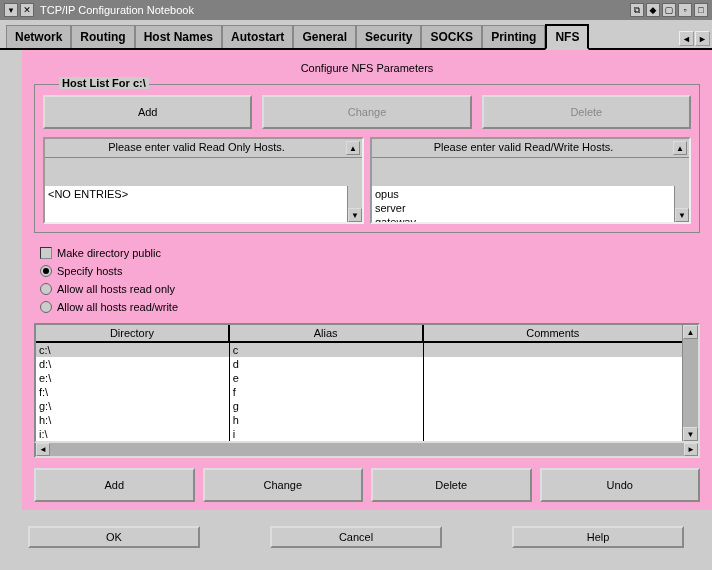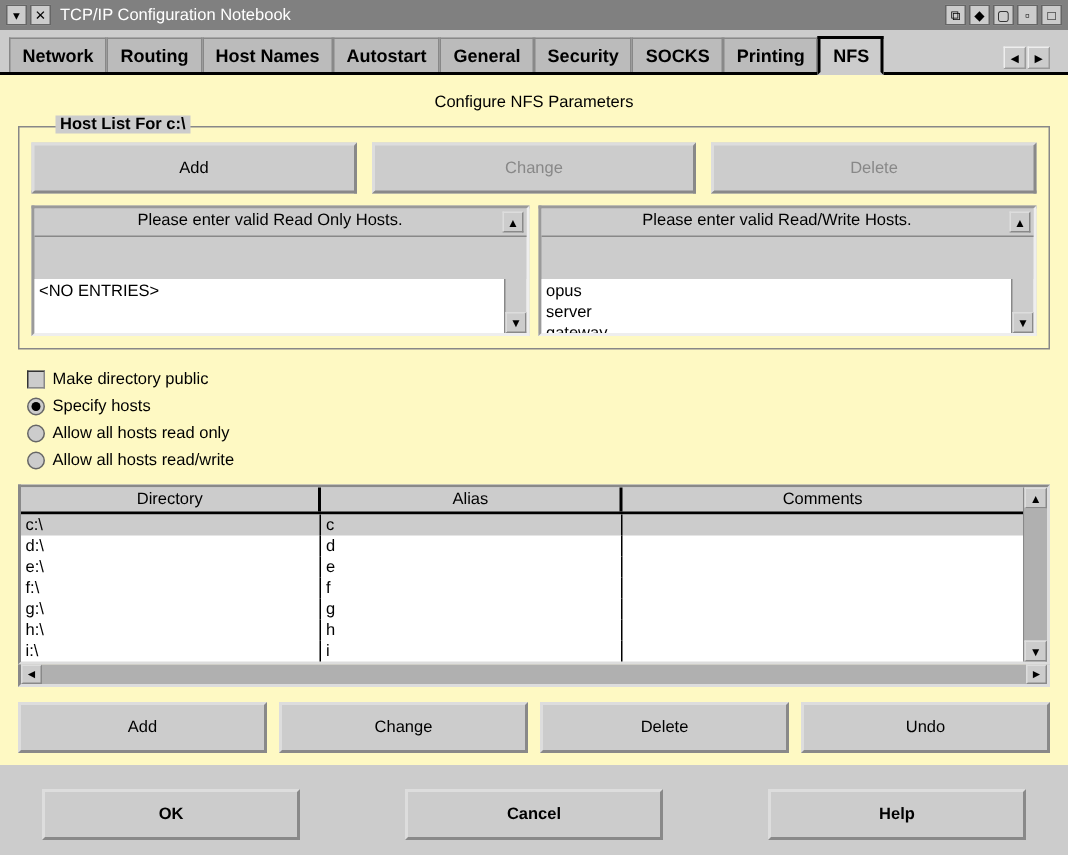--- a/index.html
+++ b/index.html
@@ -28,21 +28,21 @@
   border: 1px solid #666;
   display: flex; align-items: center; justify-content: center;
   font-size: 9px; color: #000;
 }
 .title-text { font-weight: normal; }
 .tabs-row {
   display: flex;
   align-items: flex-end;
   background: #cccccc;
   border-bottom: 2px solid #000;
-  padding: 4px 12px 0 6px;
+  padding: 4px 2px 0 6px;
 }
 .tab {
   padding: 4px 8px;
   background: #bbbbbb;
   border: 1px solid #888;
   border-bottom: none;
   font-weight: bold;
   font-size: 12px;
   margin-right: 0px;
   cursor: pointer;
@@ -63,21 +63,22 @@
 }
 .tab-scroll-btn {
   width: 15px; height: 15px;
   background: #cccccc;
   border: 1px outset #eee;
   font-size: 9px;
   display:flex;align-items:center;justify-content:center;
 }
 .content {
   padding: 8px 12px;
-  background: #fef9c3;
+  background: #f9a8d4;
+  margin-left: 22px;
 }
 .page-title {
   text-align: center;
   font-size: 11px;
   margin: 4px 0 10px 0;
 }
 .groupbox {
   border: 1px solid #888;
   padding: 10px 8px 8px 8px;
   position: relative;
@@ -213,21 +214,21 @@
 }
 .hscroll-btn{width:14px;background:#ccc;border:1px outset #ddd;font-size:8px;display:flex;align-items:center;justify-content:center;}
 .hscroll-track{flex:1;}
 .bottom-btns { display:flex;gap:8px;margin-top:10px; }
 .bottom-btns .btn { flex:1; }
 .footer-btns {
   display:flex;gap:70px;
   padding: 16px 28px;
   background:#cccccc;
 }
-.footer-btns .btn { flex:1; height:34px;font-weight:bold; }
+.footer-btns .btn { flex:1; height:22px; }
 </style>
 </head>
 <body>
 
 <div class="titlebar">
   <div class="titlebar-controls-left">
     <div class="titlebar-btn">▾</div>
     <div class="titlebar-btn">✕</div>
   </div>
   <span class="title-text">TCP/IP Configuration Notebook</span>

